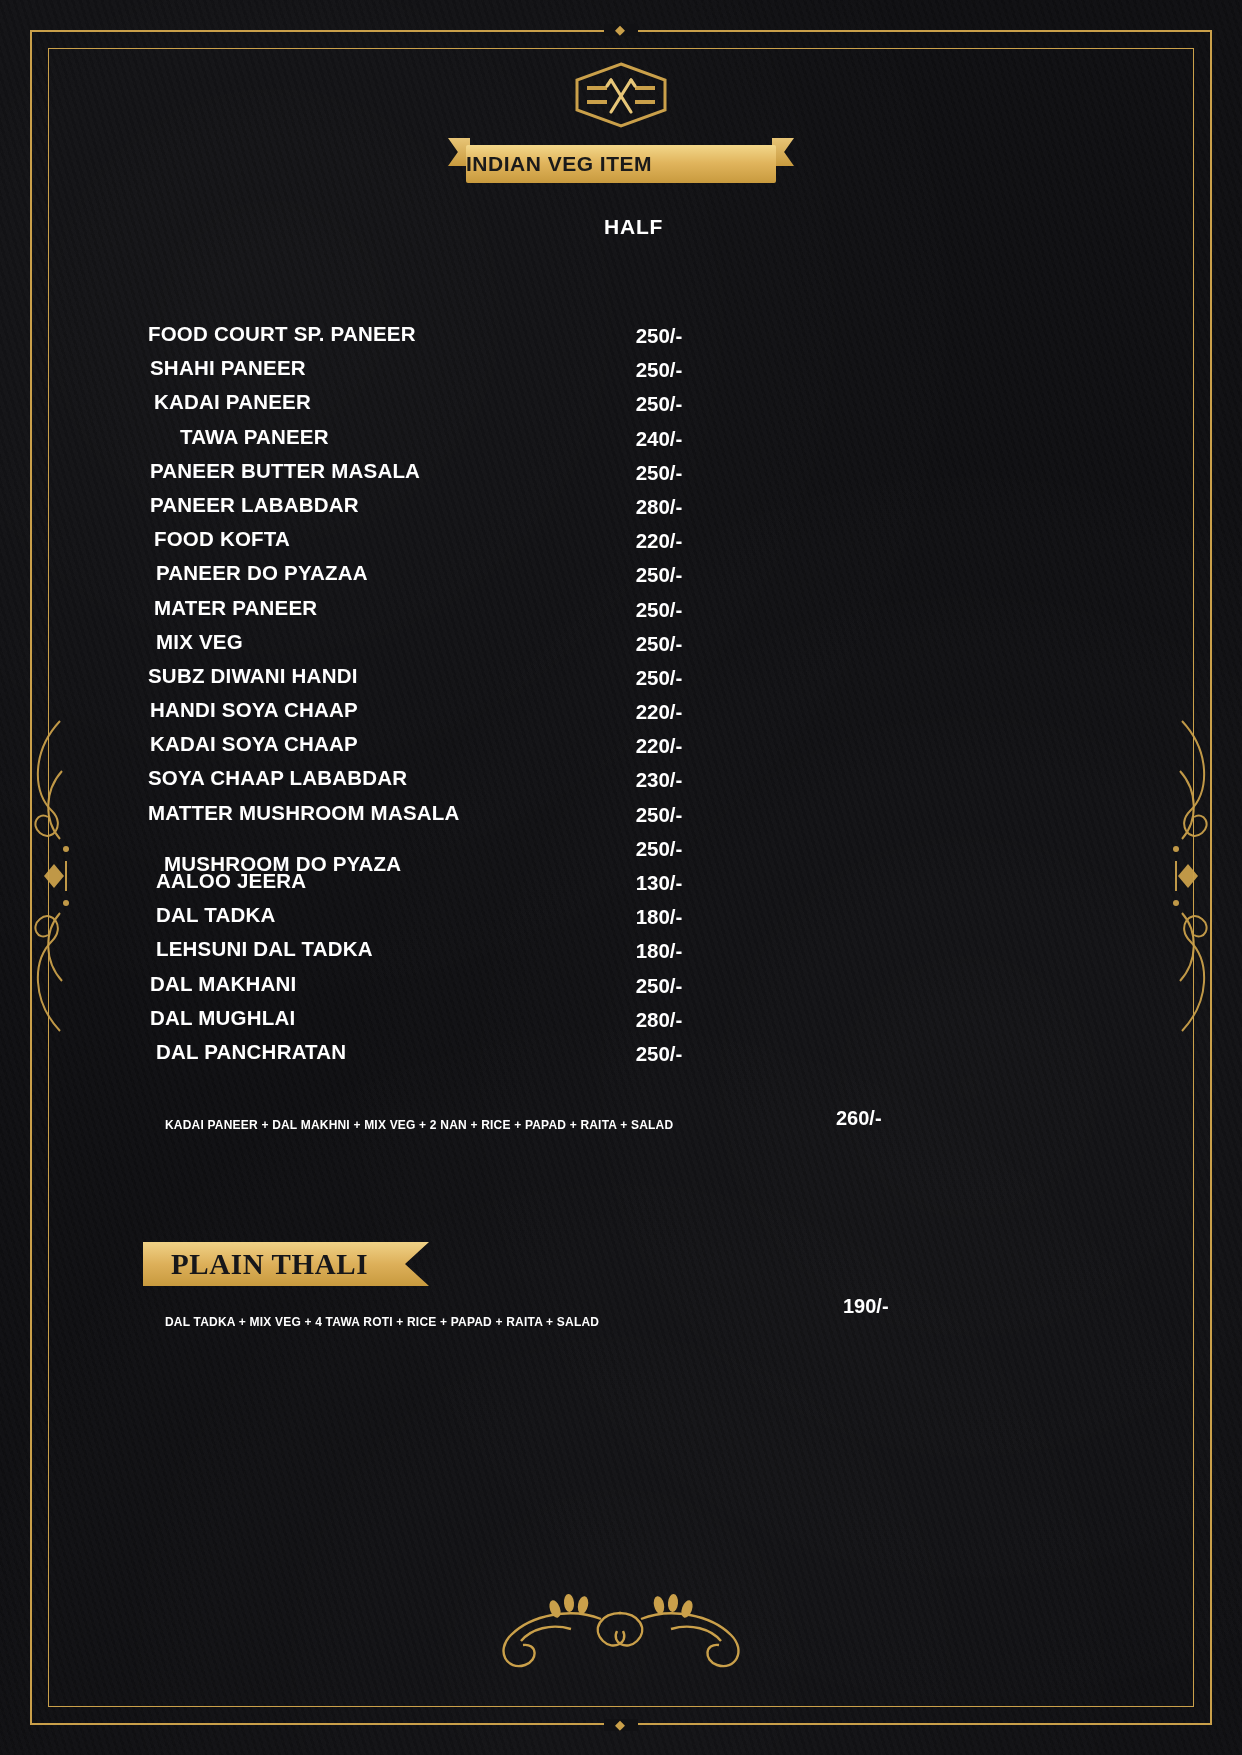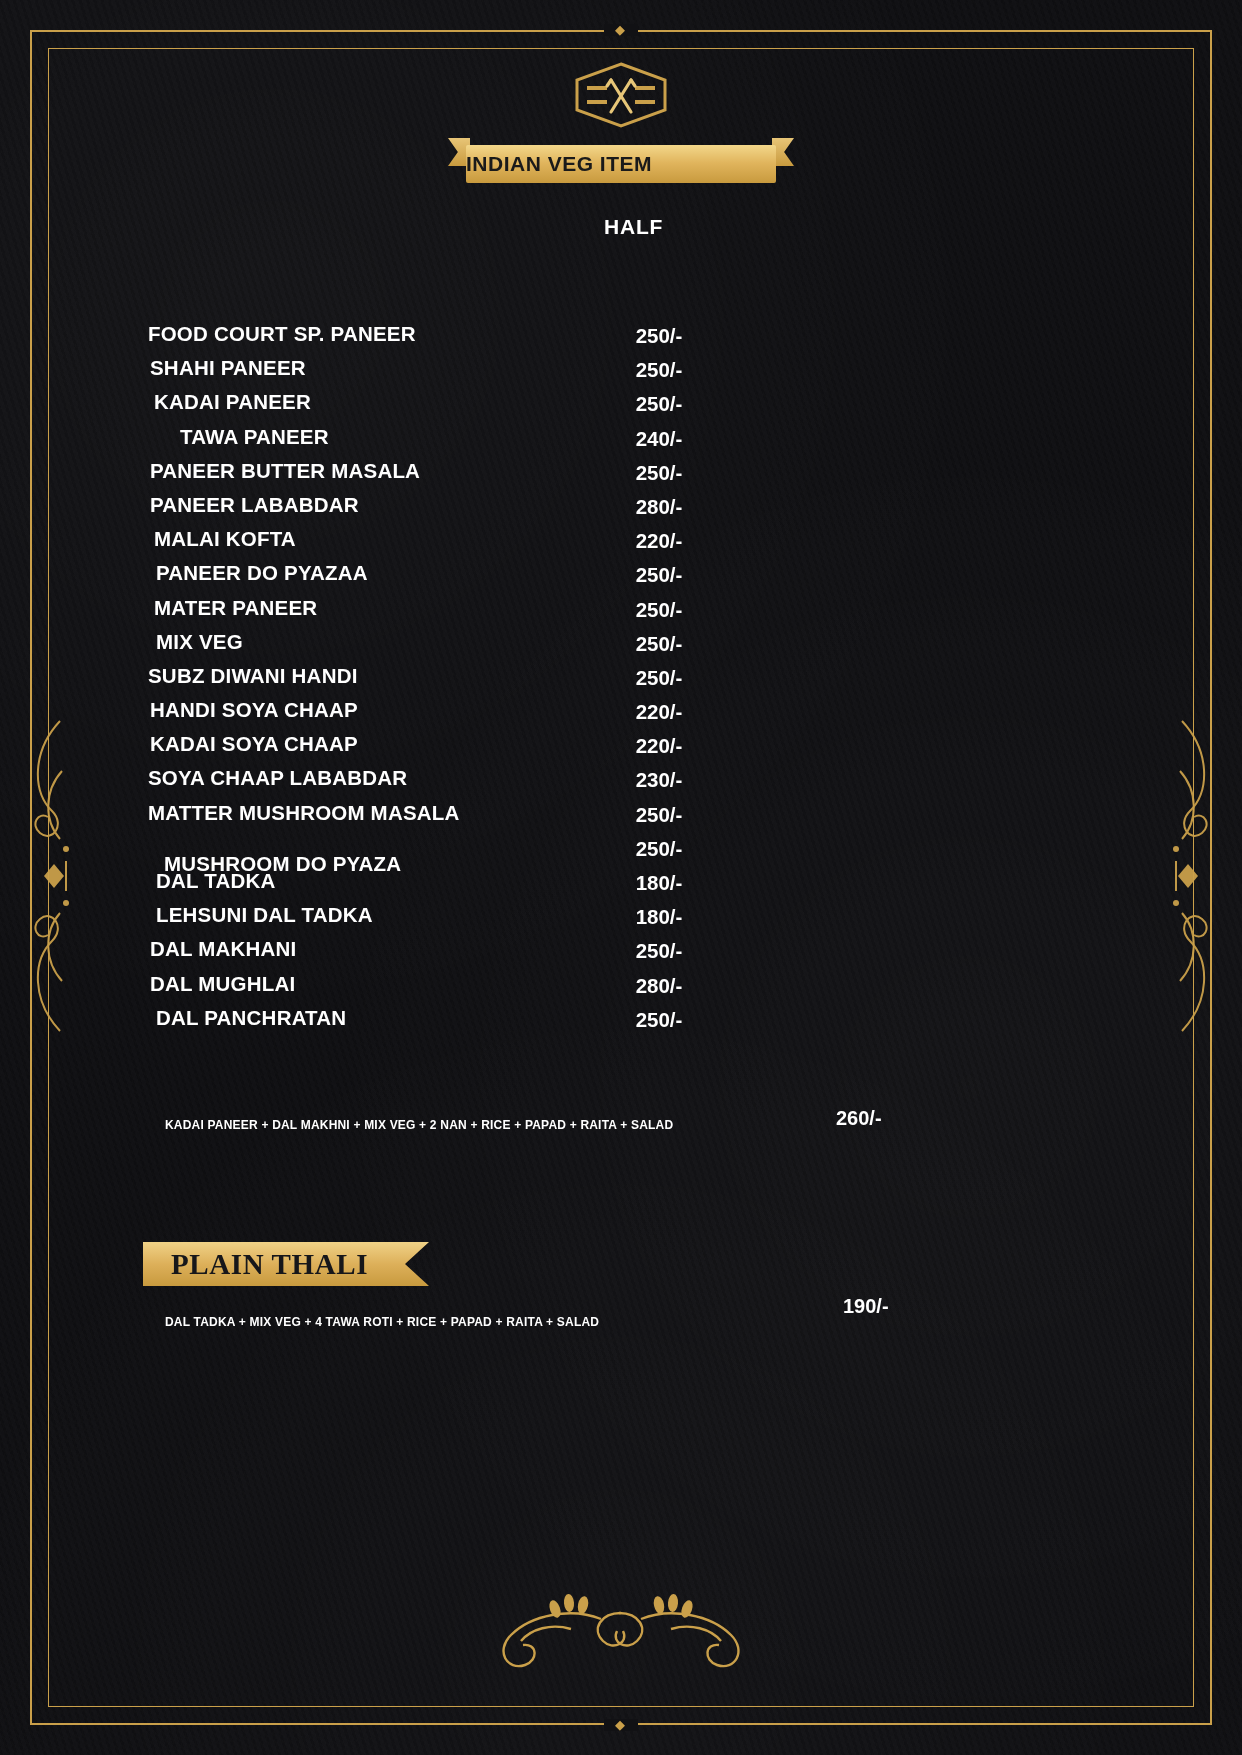--- a/index.html
+++ b/index.html
@@ -308,21 +308,21 @@
       </div>
       <div class="item-row">
         <div class="item-name" style="left: 2px;">PANEER BUTTER MASALA</div>
         <div class="item-price">250/-</div>
       </div>
       <div class="item-row">
         <div class="item-name" style="left: 2px;">PANEER LABABDAR</div>
         <div class="item-price">280/-</div>
       </div>
       <div class="item-row">
-        <div class="item-name" style="left: 6px;">MALAI KOFTA</div>
+        <div class="item-name" style="left: 6px;">FOOD KOFTA</div>
         <div class="item-price">220/-</div>
       </div>
       <div class="item-row">
         <div class="item-name" style="left: 8px;">PANEER DO PYAZAA</div>
         <div class="item-price">250/-</div>
       </div>
       <div class="item-row">
         <div class="item-name" style="left: 6px;">MATER PANEER</div>
         <div class="item-price">250/-</div>
       </div>
@@ -346,20 +346,24 @@
         <div class="item-name" style="left: 0px;">SOYA CHAAP LABABDAR</div>
         <div class="item-price">230/-</div>
       </div>
       <div class="item-row">
         <div class="item-name" style="left: 0px;">MATTER MUSHROOM MASALA</div>
         <div class="item-price">250/-</div>
       </div>
       <div class="item-row">
         <div class="item-name" style="left: 16px; margin-top: 17px;">MUSHROOM DO PYAZA</div>
         <div class="item-price">250/-</div>
+      </div>
+      <div class="item-row">
+        <div class="item-name" style="left: 8px;">AALOO JEERA</div>
+        <div class="item-price">130/-</div>
       </div>
       <div class="item-row">
         <div class="item-name" style="left: 8px; text-align: right;">DAL TADKA</div>
         <div class="item-price">180/-</div>
       </div>
       <div class="item-row">
         <div class="item-name" style="left: 8px;">LEHSUNI DAL TADKA</div>
         <div class="item-price">180/-</div>
       </div>
       <div class="item-row">

